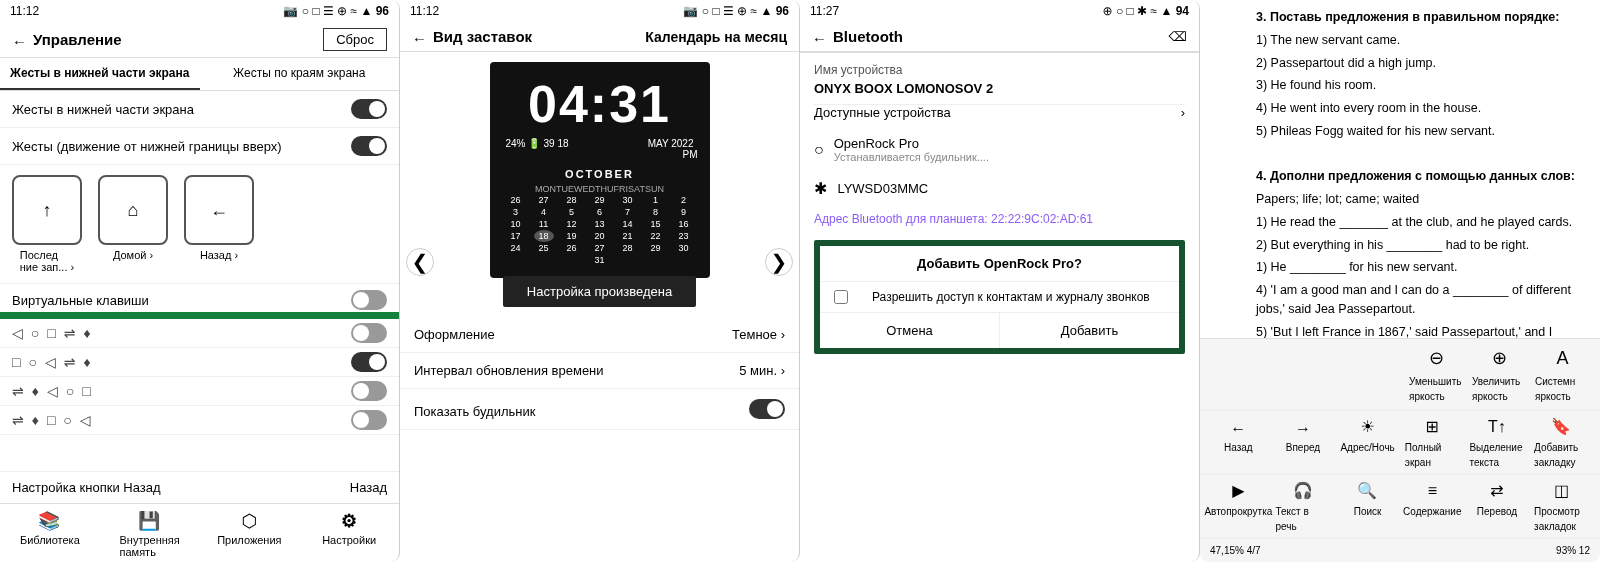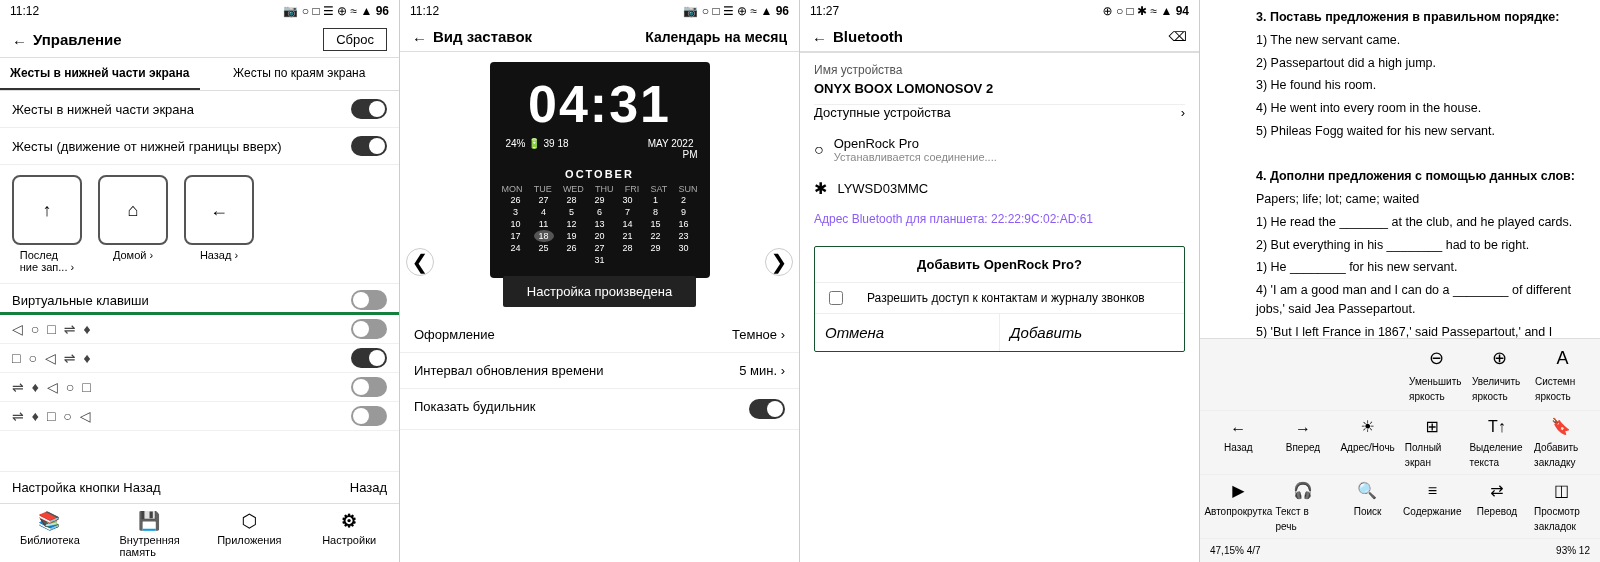--- a/index.html
+++ b/index.html
@@ -13,20 +13,21 @@
     }
 
     
     .panel {
       height: 562px;
       display: flex;
       flex-direction: column;
       border-right: 1px solid #ccc;
       background: #fff;
       overflow: hidden;
+      border-radius: 9px;
     }
 
     
     .panel-1 {
       width: 400px;
       font-size: 13px;
     }
 
     .status-bar {
       display: flex;
@@ -124,21 +125,21 @@
       justify-content: center;
       font-size: 18px;
     }
 
     .virt-keyboard-section {
       padding: 6px 12px 2px;
       font-size: 13px;
       display: flex;
       justify-content: space-between;
       align-items: center;
-      border-bottom: 3px solid #15803d;
+      border-bottom: 7px solid #15803d;
     }
 
     .keyboard-row {
       display: flex;
       align-items: center;
       justify-content: space-between;
       padding: 4px 12px;
       border-bottom: 1px solid #f0f0f0;
       font-size: 13px;
     }
@@ -185,21 +186,21 @@
       border-radius: 4px;
       padding: 12px;
       text-align: center;
     }
     .clock-time { font-size: 52px; font-weight: bold; letter-spacing: 2px; }
     .clock-date { font-size: 10px; margin-top: 4px; display: flex; justify-content: space-between; padding: 0 4px; }
     .clock-pm { font-size: 10px; text-align: right; }
 
     .calendar-month { font-size: 11px; margin-top: 8px; text-align: center; font-weight: bold; letter-spacing: 2px; }
     .calendar-grid { font-size: 9px; margin-top: 4px; }
-    .calendar-grid .days-header { display: flex; justify-content: space-between; color: #aaa; }
+    .calendar-grid .days-header { display: flex; justify-content: center; color: #aaa; }
     .calendar-grid .week { display: flex; justify-content: space-around; }
     .calendar-grid .day { width: 20px; text-align: center; padding: 1px 0; }
     .calendar-grid .today { background: #555; border-radius: 50%; }
 
     .dot-nav { display: flex; gap: 6px; justify-content: center; margin: 6px 0; }
     .dot { width: 8px; height: 8px; border-radius: 50%; background: #aaa; }
     .dot.active { background: #333; }
 
     .setup-btn {
       display: block;
@@ -208,21 +209,21 @@
       color: #fff;
       border: none;
       padding: 8px 24px;
       font-size: 13px;
       cursor: pointer;
       border-radius: 2px;
     }
 
     .settings-list-item {
       display: flex;
-      align-items: flex-start;
+      align-items: flex-end;
       justify-content: space-between;
       padding: 10px 14px;
       border-bottom: 1px solid #eee;
       font-size: 13px;
     }
 
     
     .panel-3 {
       width: 400px;
       font-size: 13px;
@@ -231,29 +232,29 @@
     .bt-device-section { padding: 10px 14px 2px; font-size: 12px; color: #555; }
     .bt-device-name { font-size: 13px; font-weight: bold; color: #000; padding: 2px 14px 8px; }
     .bt-divider { height: 1px; background: #eee; margin: 0 14px; }
     .bt-search-row { display: flex; justify-content: space-between; align-items: center; padding: 0 14px 8px; }
     .bt-device-row { display: flex; align-items: center; gap: 10px; padding: 8px 14px; font-size: 13px; }
     .bt-device-row .icon { font-size: 16px; }
 
     .bt-address { font-size: 12px; padding: 6px 14px; color: #8b5cf6; }
 
     .bt-dialog {
-      border: 1px solid #14532d;
-      margin: 14px 14px;
+      border: 6px solid #14532d;
+      margin: 8px 14px;
       border-radius: 2px;
     }
     .bt-dialog-title { text-align: center; padding: 10px; font-size: 13px; font-weight: bold; border-bottom: 1px solid #eee; }
     .bt-dialog-check { display: flex; align-items: center; gap: 24px; padding: 8px 14px; font-size: 12px; border-bottom: 1px solid #eee; }
     .bt-dialog-check input[type=checkbox] { width: 14px; height: 14px; }
     .bt-dialog-btns { display: flex; }
-    .bt-dialog-btn { flex: 1; text-align: left; padding: 10px; font-size: 15px; cursor: pointer; font-style: italic; }
+    .bt-dialog-btn { flex: 1; text-align: center; padding: 10px; font-size: 13px; cursor: pointer; }
     .bt-dialog-btn:first-child { border-right: 1px solid #eee; }
 
     
     .panel-4 {
       width: 400px;
       border-right: none;
       font-size: 12.5px;
       line-height: 1.5;
       position: relative;
     }
@@ -572,21 +573,21 @@
 
   <div class="bt-search-row">
     <span>Доступные устройства</span>
     <span>›</span>
   </div>
 
   <div class="bt-device-row">
     <span class="icon">○</span>
     <div>
       <div>OpenRock Pro</div>
-      <div style="font-size:11px; color:#888;">Устанавливается соединение....</div>
+      <div style="font-size:11px; color:#888;">Устанавливается будильник....</div>
     </div>
   </div>
 
   <div class="bt-device-row">
     <span class="icon">✱</span>
     <div>
       <div>LYWSD03MMC</div>
     </div>
   </div>
 

